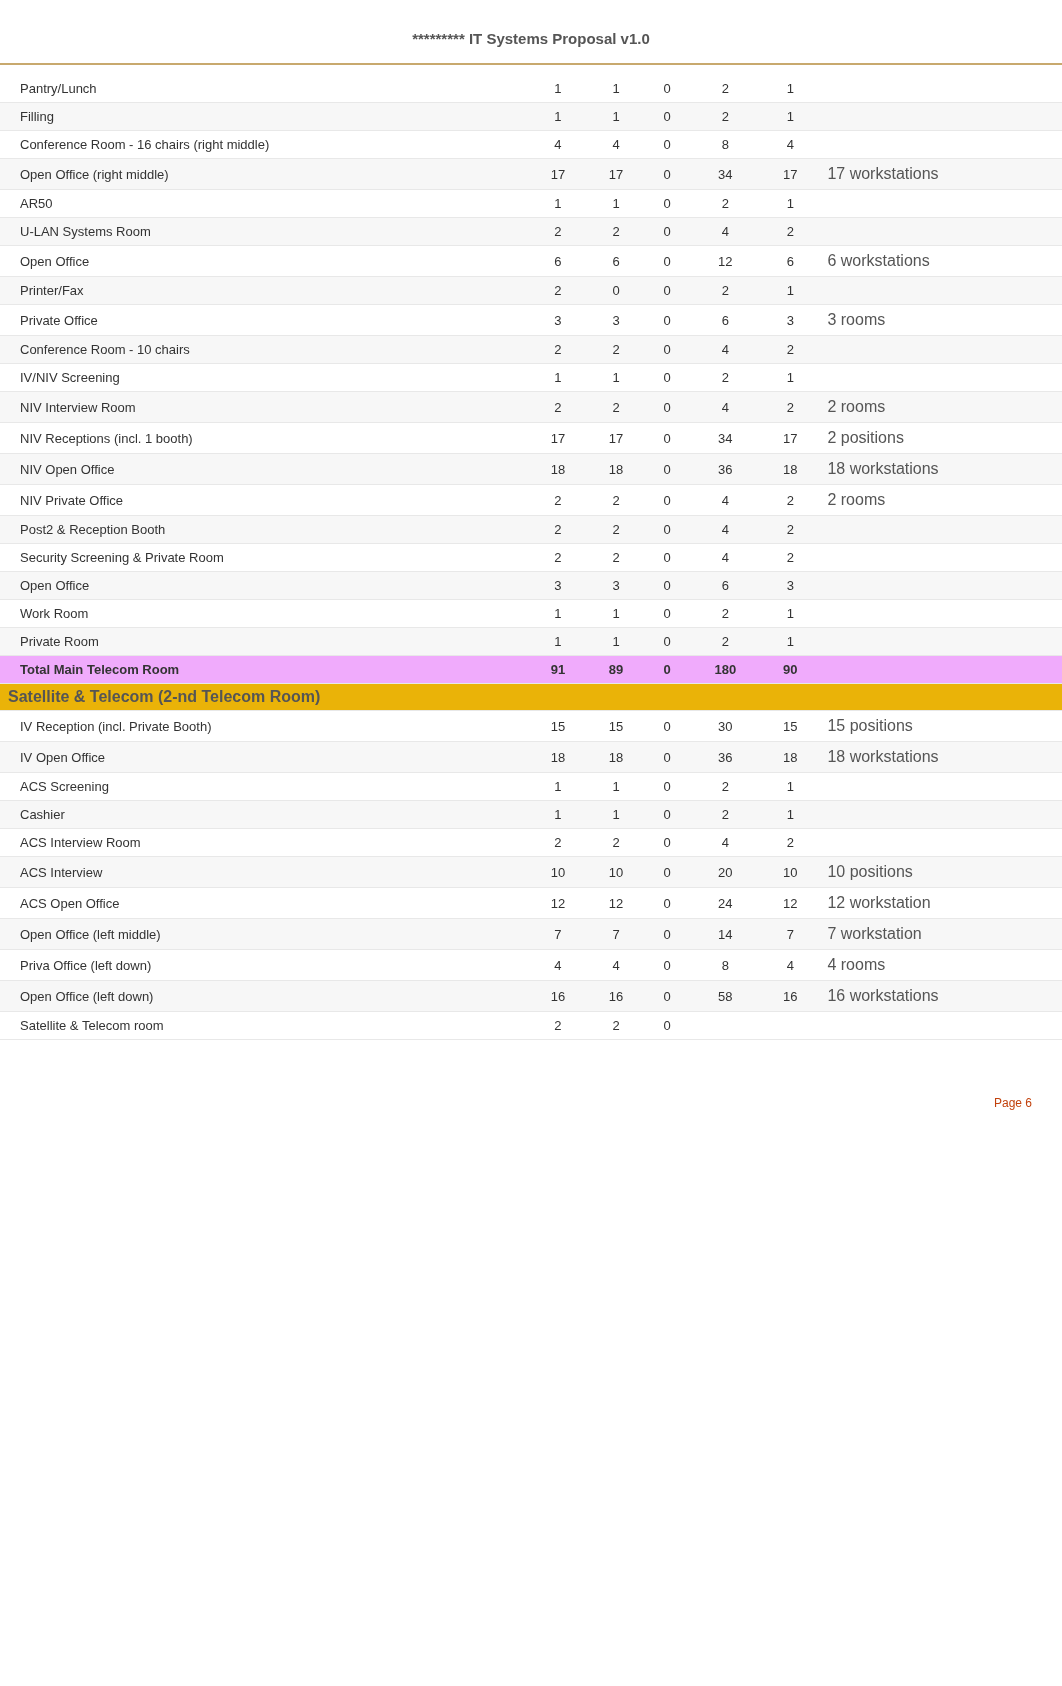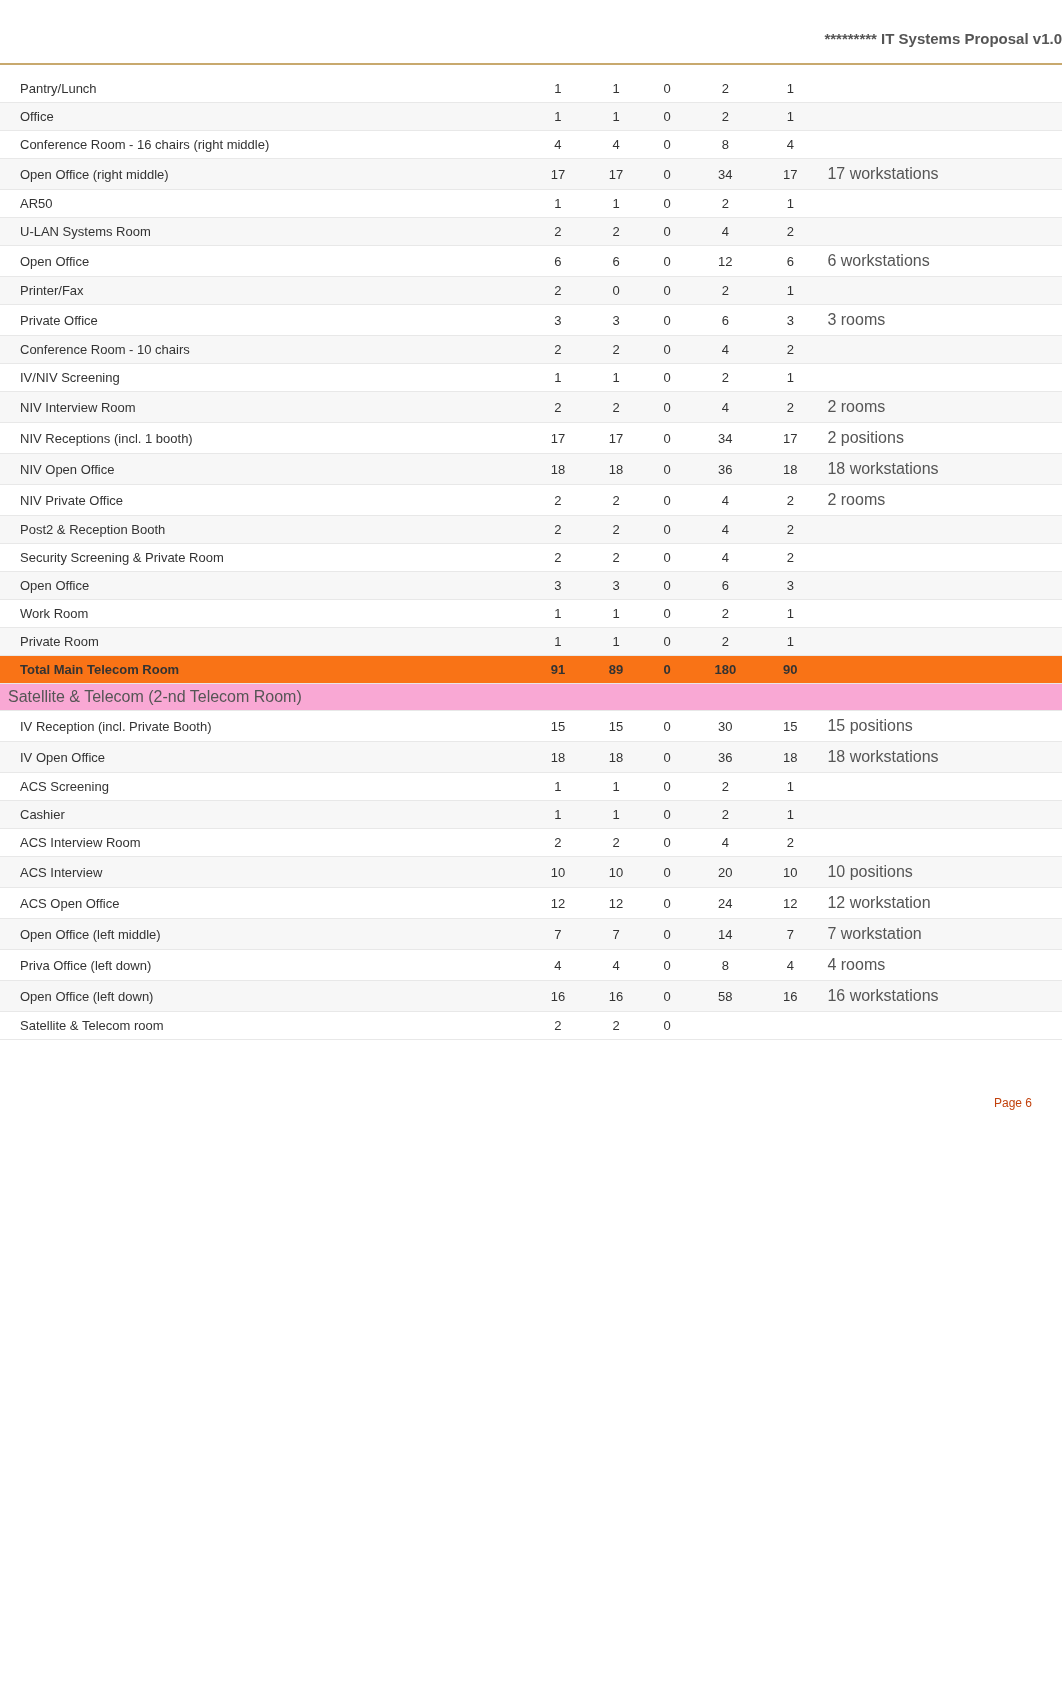--- a/index.html
+++ b/index.html
@@ -11,21 +11,21 @@
       width: 1062px;
       min-height: 1686px;
     }
     .page {
       background: #fff;
       width: 1062px;
       min-height: 1686px;
       padding: 20px 0 40px 0;
     }
     .header {
-      text-align: right;
+      text-align: center;
       font-size: 15px;
       font-weight: bold;
       color: #555;
       padding: 10px 0 16px 0;
       border-bottom: 2px solid #c8a96e;
       margin-bottom: 10px;
     }
     table {
       width: 100%;
       border-collapse: collapse;
@@ -49,25 +49,25 @@
       font-size: 13px;
     }
     tbody td:last-child {
       text-align: left;
       color: #555;
       font-size: 16px;
       padding-left: 8px;
     }
     .total-row td {
       font-weight: bold;
-      background: #f97316;
+      background: #f0abfc;
     }
     .section-header-row td {
-      background: #f9a8d4;
-      font-weight: normal;
+      background: #eab308;
+      font-weight: bold;
       font-size: 12px;
       padding: 4px 8px 4px 20px;
       color: #444;
     }
     .footer-area {
       height: 80px;
       position: relative;
     }
     .page-num {
       position: absolute;
@@ -90,21 +90,21 @@
     <tr>
           <td>Pantry/Lunch</td>
           <td>1</td>
           <td>1</td>
           <td>0</td>
           <td>2</td>
           <td>1</td>
           <td></td>
         </tr>
         <tr>
-          <td>Office</td>
+          <td>Filling</td>
           <td>1</td>
           <td>1</td>
           <td>0</td>
           <td>2</td>
           <td>1</td>
           <td></td>
         </tr>
         <tr>
           <td>Conference Room - 16 chairs (right middle)</td>
           <td>4</td>

